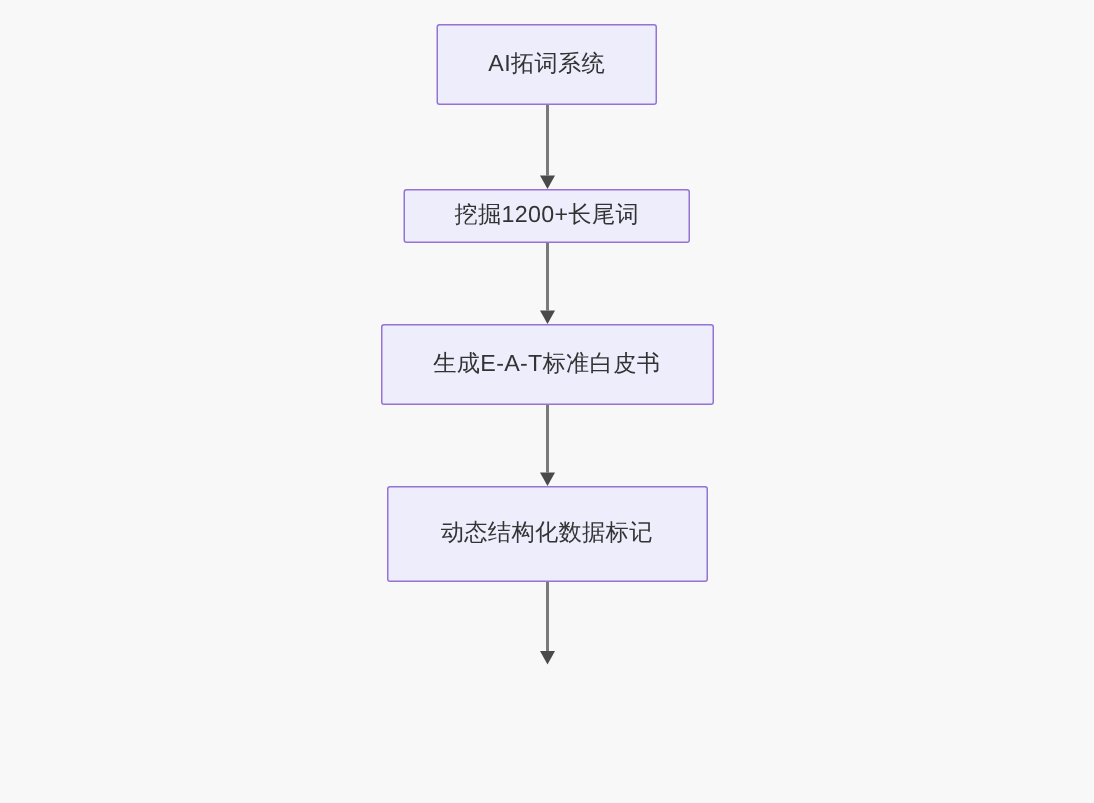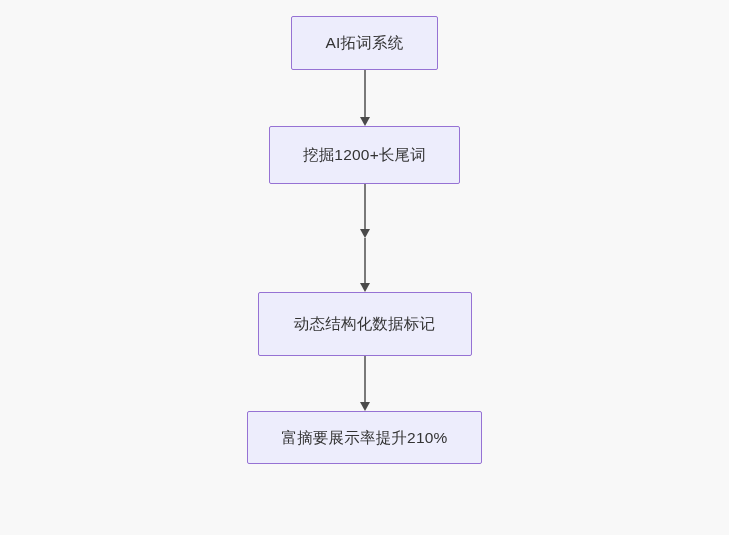--- a/index.html
+++ b/index.html
@@ -72,21 +72,21 @@
     height: 0;
     border-left: 5.5px solid transparent;
     border-right: 5.5px solid transparent;
     border-top: 9px solid #4a4a4a;
   }
 
   
   .spacer-top   { height: 16px; flex: 0 0 auto; }
 
   .node-1 { width: 147px; height: 54px; }
-  .node-2 { width: 191px; height: 58px; }
+  .node-2 { width: 191px; height: 36px; }
   .node-3 { width: 222px; height: 54px; }
   .node-4 { width: 214px; height: 64px; }
   .node-5 { width: 235px; height: 53px; }
 
   .conn-1 { height: 56px; }
   .conn-2 { height: 54px; }
   .conn-3 { height: 54px; }
   .conn-4 { height: 55px; }
   .conn-1 .line { height: 47px; }
   .conn-2 .line { height: 45px; }
@@ -112,33 +112,33 @@
 
     <div class="node node-2">
       <span class="node-label">挖掘1200+长尾词</span>
     </div>
 
     <div class="connector conn-2">
       <div class="line"></div>
       <div class="arrowhead"></div>
     </div>
 
+    <div class="node node-3">
+      <span class="node-label">生成E-A-T标准白皮书</span>
+    </div>
 
     <div class="connector conn-3">
       <div class="line"></div>
       <div class="arrowhead"></div>
     </div>
 
     <div class="node node-4">
       <span class="node-label">动态结构化数据标记</span>
     </div>
 
     <div class="connector conn-4">
       <div class="line"></div>
       <div class="arrowhead"></div>
     </div>
 
-    <div class="node node-5">
-      <span class="node-label">富摘要展示率提升210%</span>
-    </div>
 
   </div>
 </div>
 
 </body></html>

